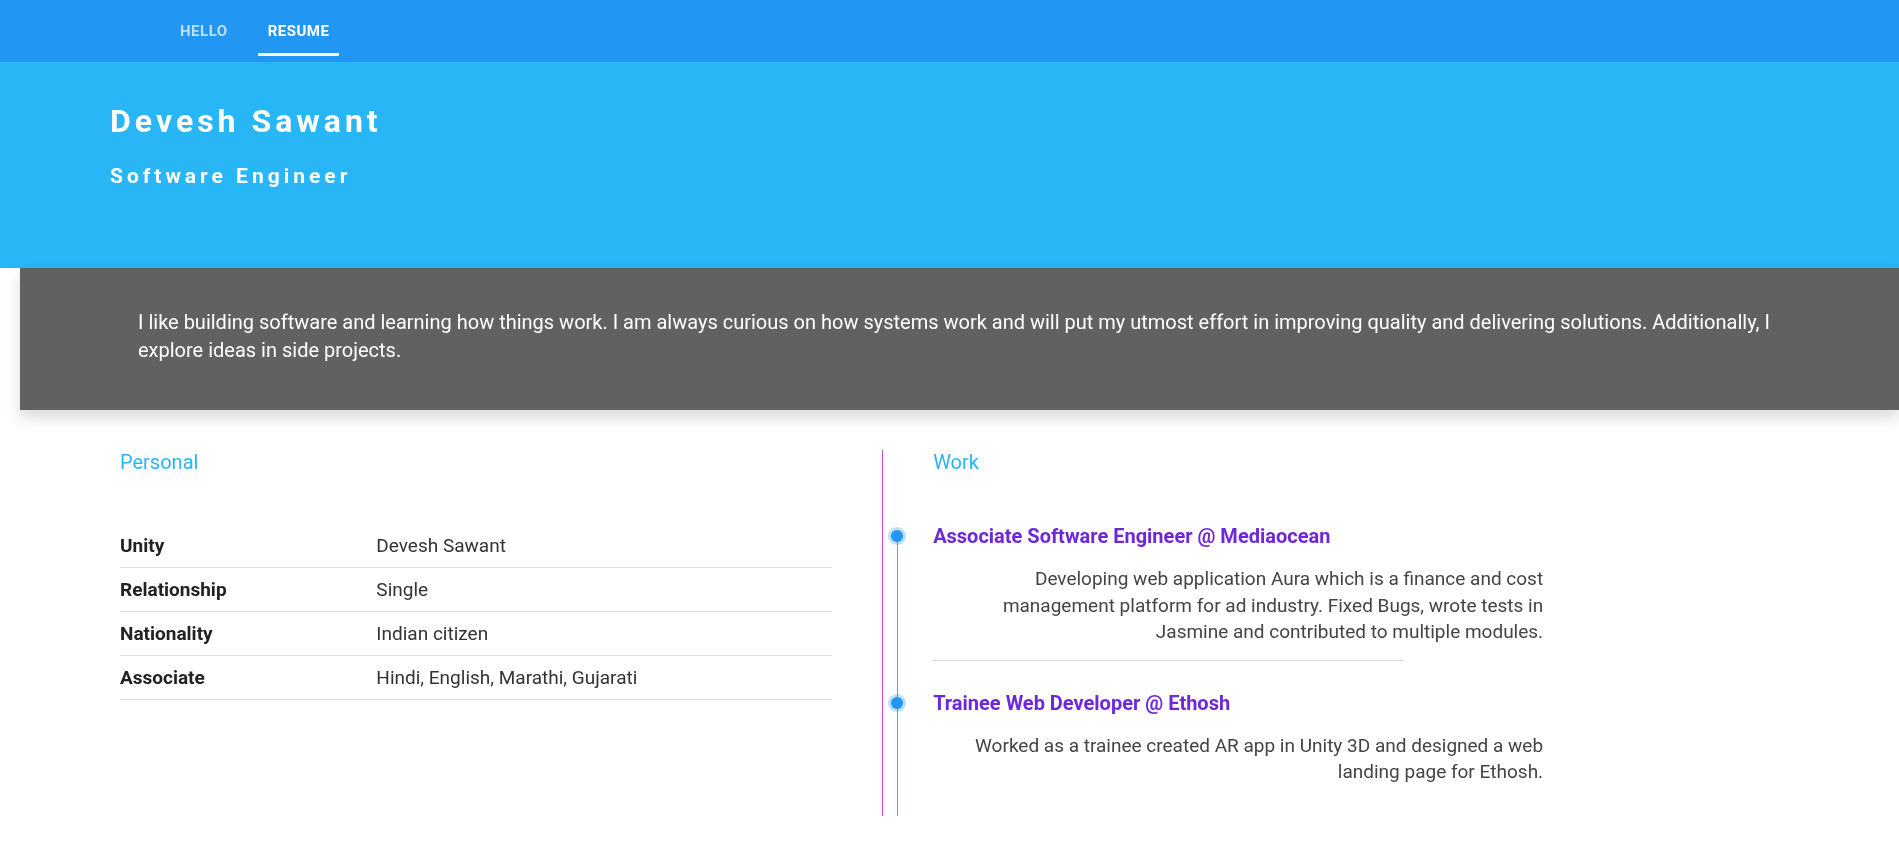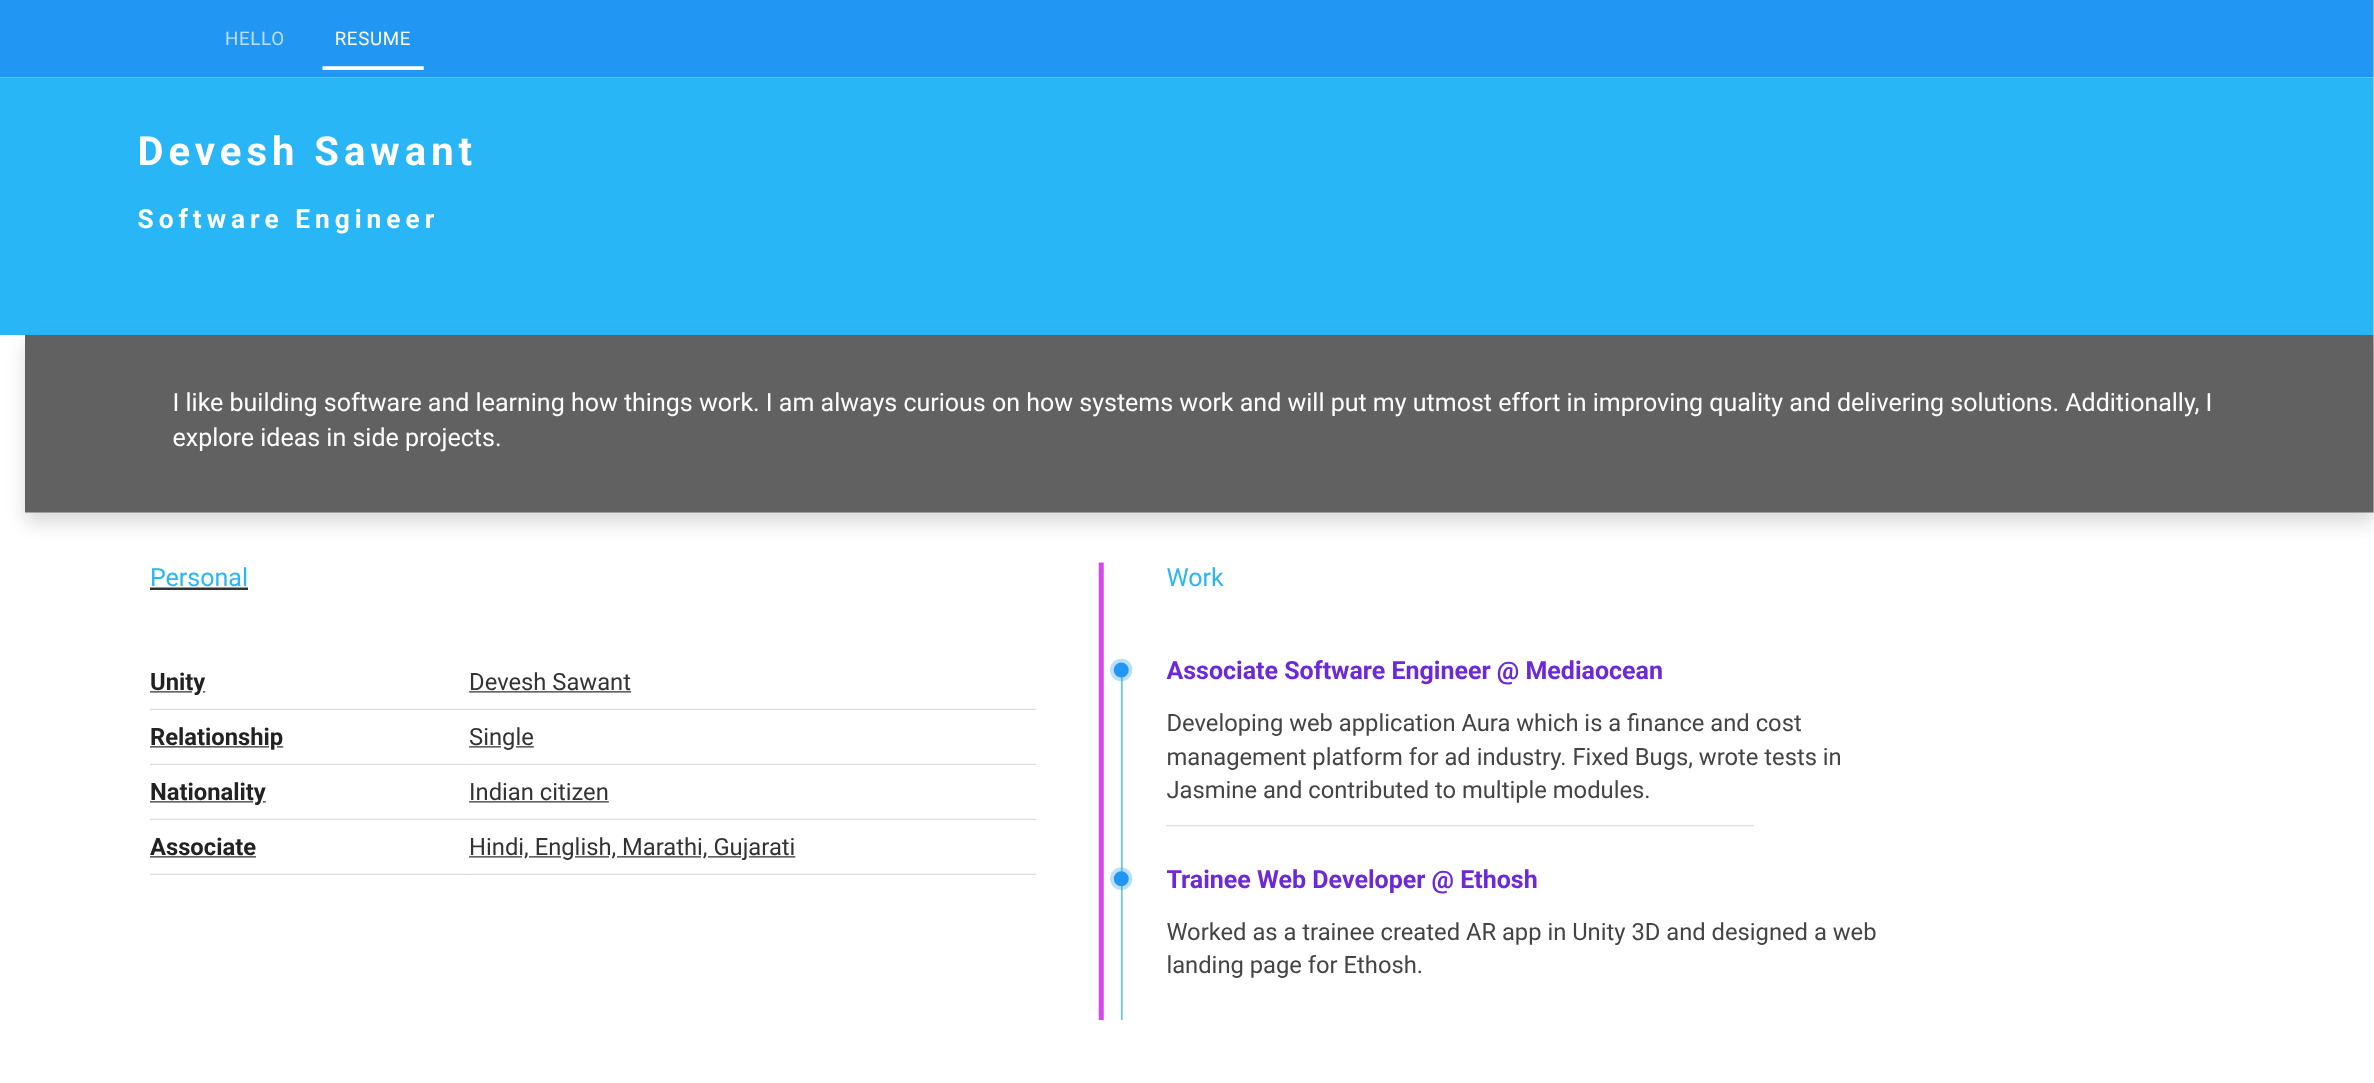--- a/index.html
+++ b/index.html
@@ -10,21 +10,21 @@
   }
   .nav {
     background: #2196F3;
     padding: 0 160px;
     display: flex;
     align-items: center;
     height: 62px;
   }
   .nav-item {
     color: rgba(255,255,255,0.7);
-    font-weight: 400;
+    font-weight: 700;
     font-size: 15px;
     letter-spacing: 0.5px;
     padding: 0 20px;
     height: 50px;
     display: flex;
     align-items: center;
     cursor: pointer;
     position: relative;
   }
   .nav-item.active {
@@ -71,22 +71,21 @@
     font-weight: 400;
   }
   .content {
     display: flex;
     padding: 40px 120px 0;
     gap: 0;
   }
   .col-personal {
     flex: 0 0 46%;
     padding-right: 50px;
-    border-right: 4px solid #d946ef;
-    text-decoration: underline;
+    border-right: 1px solid #d946ef;
   }
   .col-work {
     flex: 1;
     padding-left: 50px;
   }
   .section-title {
     color: #29B6F6;
     font-size: 20px;
     font-weight: 400;
     margin-bottom: 50px;
@@ -141,20 +140,21 @@
     font-size: 20px;
     font-weight: 700;
     color: #6d28d9;
     margin-bottom: 18px;
   }
   .work-desc {
     font-size: 19px;
     color: #444;
     line-height: 1.4;
     max-width: 610px;
+    text-align: right;
   }
   .work-divider{
     border:none;
     border-top:1px solid #ddd;
     margin:14px 0 0 0;
     width:470px;
   }
 </style>
 </head>
 <body>

